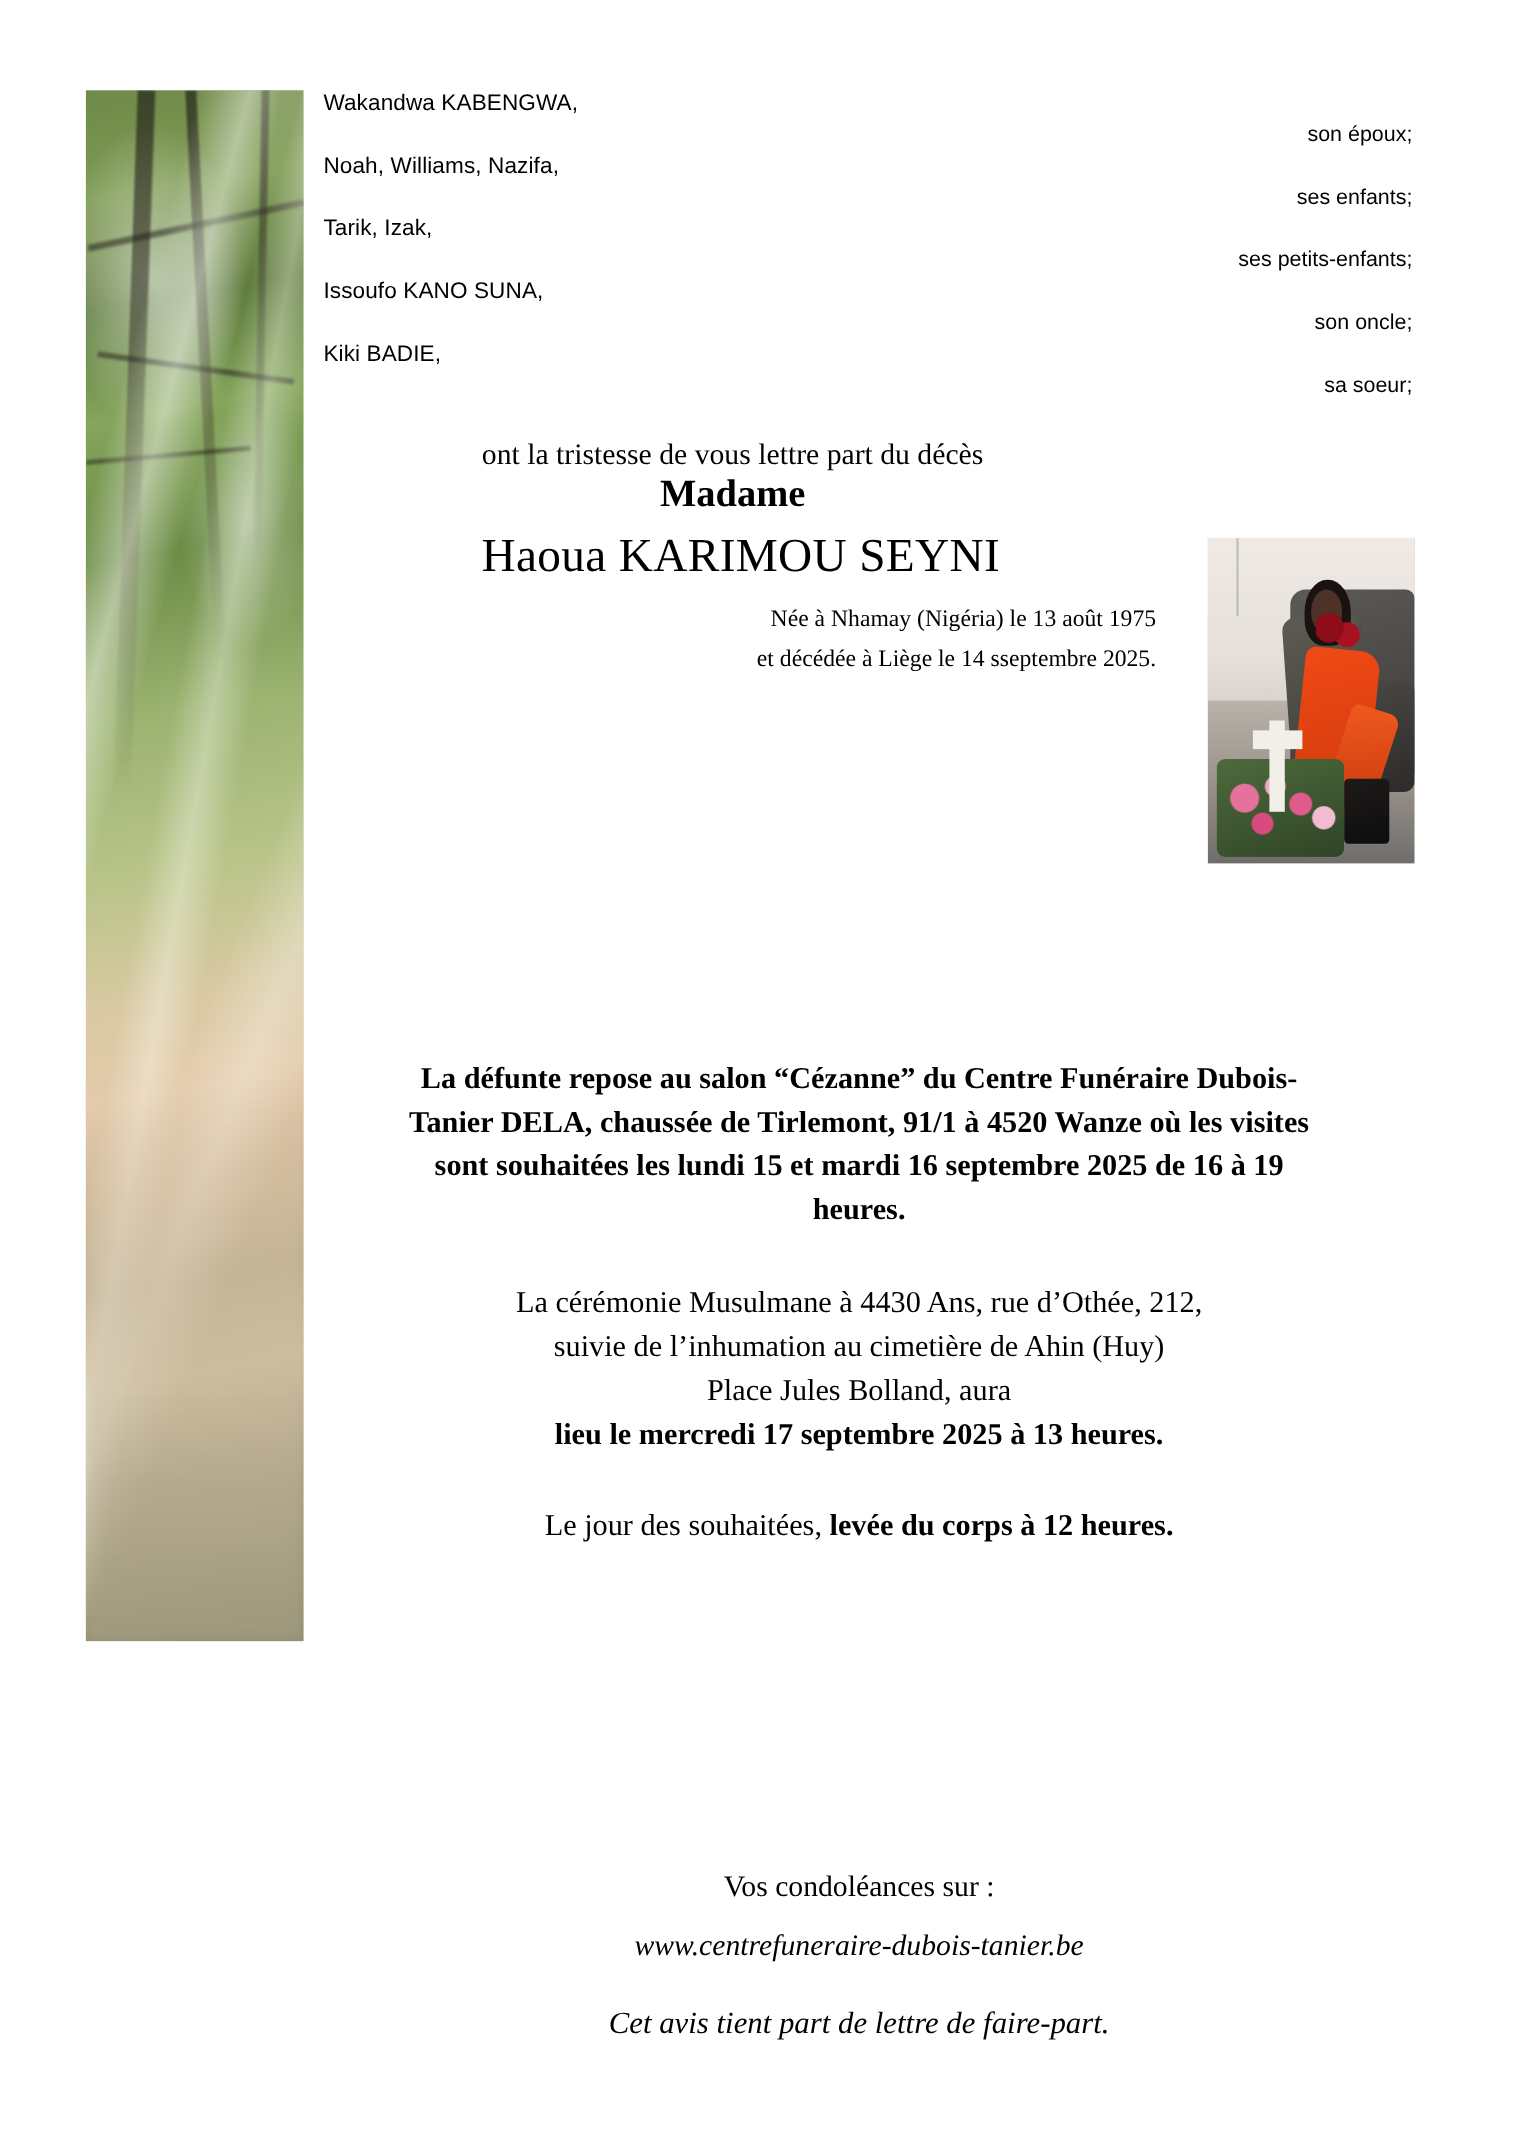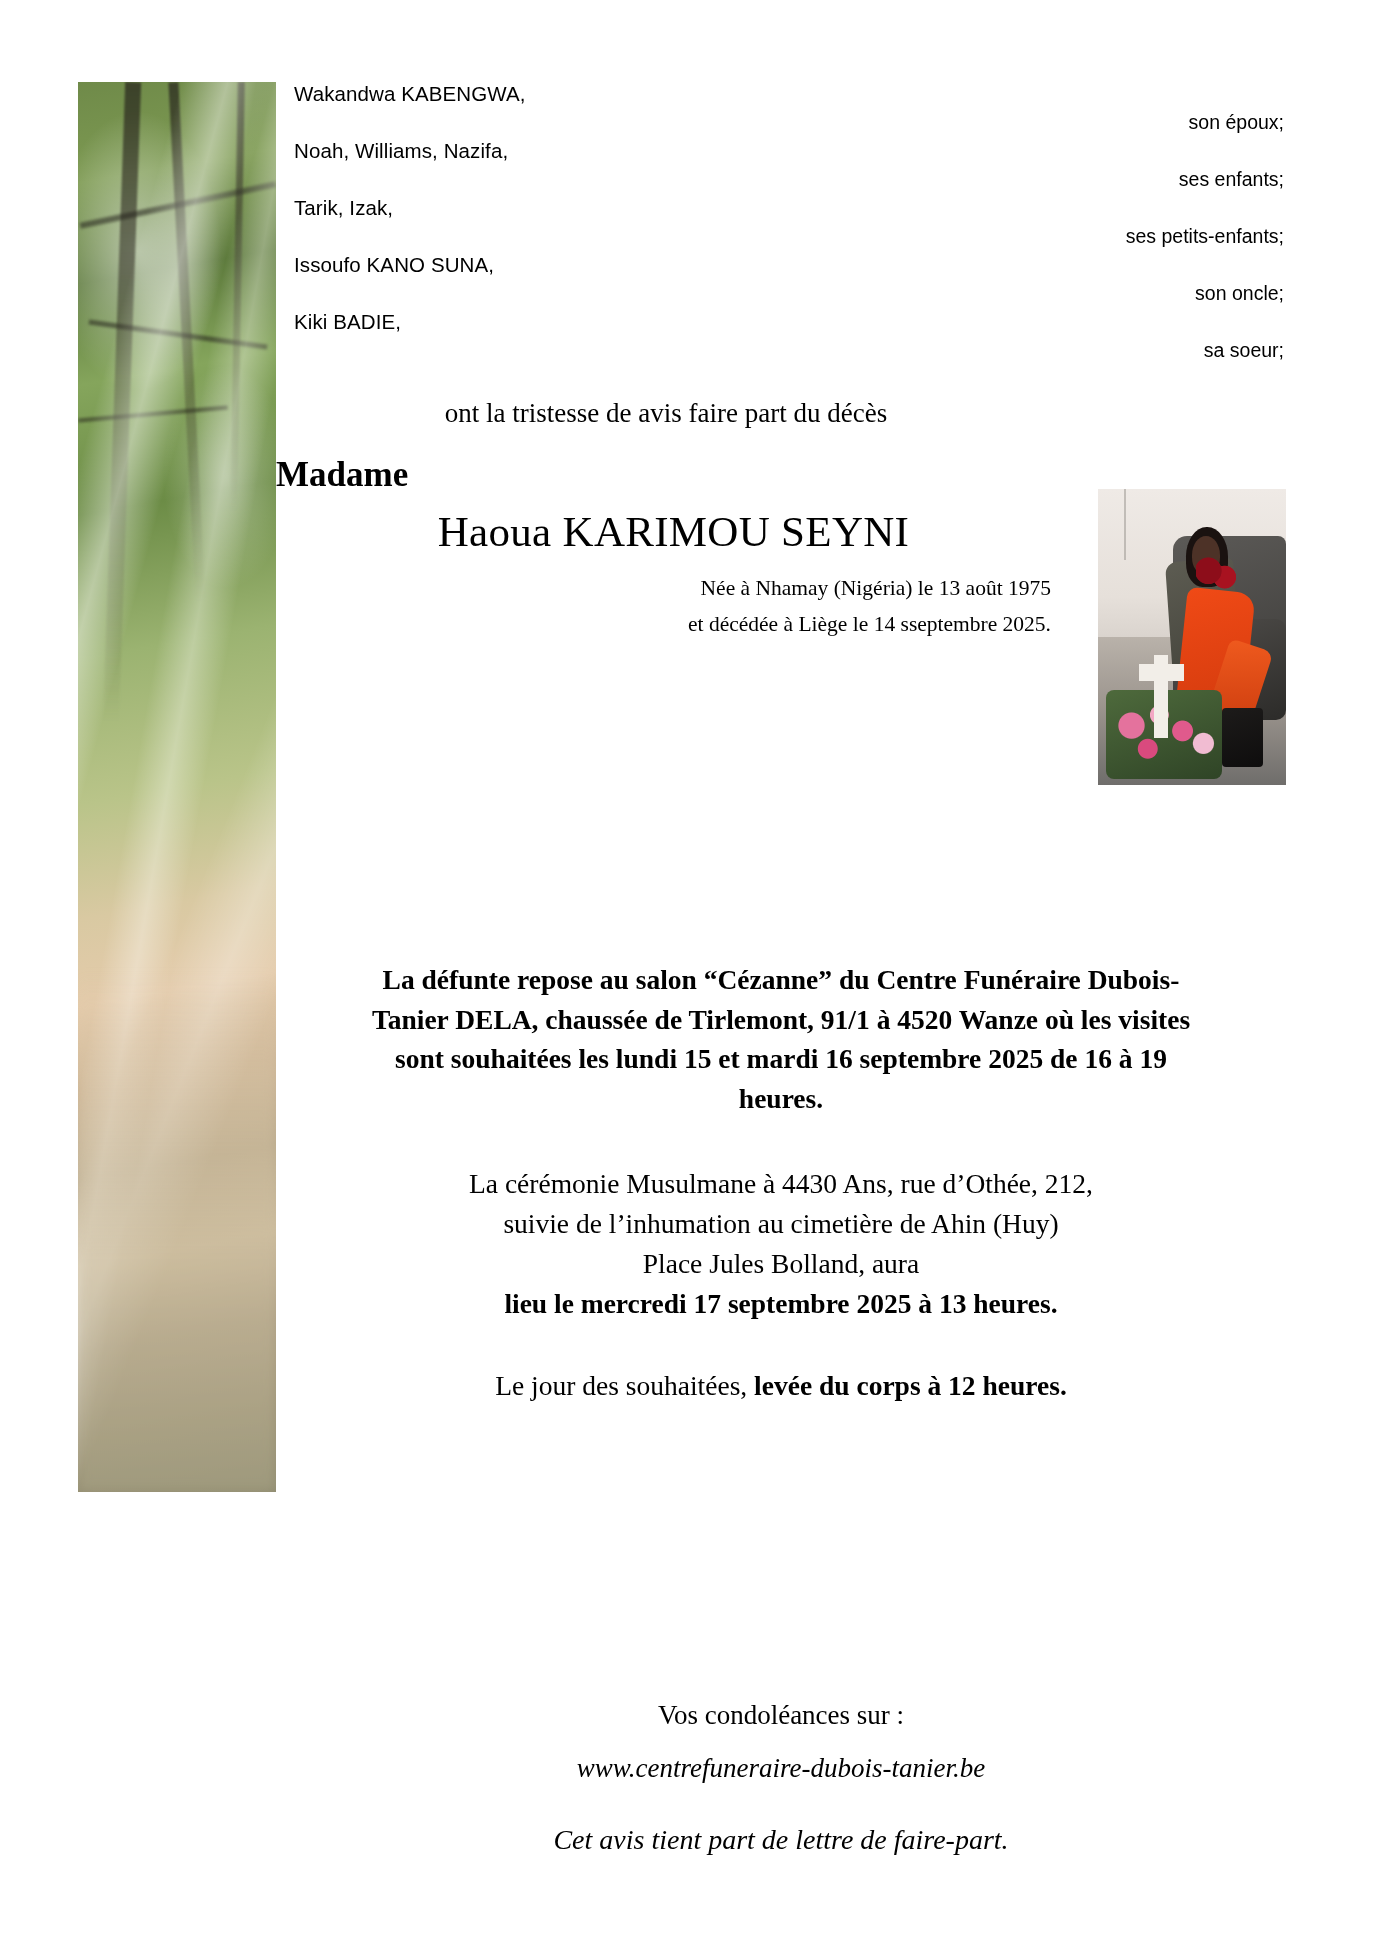--- a/index.html
+++ b/index.html
@@ -118,24 +118,23 @@
     font-size: 19.5px;
   }
 
   .announce {
     text-align: center;
     font-size: 27px;
     margin-top: 16px;
     padding-right: 230px;
   }
   .madame {
-    text-align: left;
+    text-align: center;
     font-size: 35px;
     font-weight: bold;
-    margin-top: 26px;
     padding-right: 230px;
   }
   .deceased-name {
     text-align: center;
     font-size: 43px;
     font-weight: normal;
     margin-top: 12px;
     padding-right: 215px;
     letter-spacing: 0.3px;
   }
@@ -337,21 +336,21 @@
     <div class="family-row">
       <div class="fam-name">Issoufo KANO SUNA,</div>
       <div class="fam-rel">son oncle;</div>
     </div>
     <div class="family-row">
       <div class="fam-name">Kiki BADIE,</div>
       <div class="fam-rel">sa soeur;</div>
     </div>
   </div>
 
-  <div class="announce">ont la tristesse de avis faire part du décès</div>
+  <div class="announce">ont la tristesse de vous lettre part du décès</div>
   <div class="madame">Madame</div>
   <div class="deceased-name">Haoua KARIMOU SEYNI</div>
   <div class="birth-line">Née à Nhamay (Nigéria) le 13 août 1975</div>
   <div class="death-line">et décédée à Liège le 14 sseptembre 2025.</div>
 
 </div>
 
 <div class="blocks">
   <div class="repose">La défunte repose au salon “Cézanne” du Centre Funéraire Dubois-Tanier DELA, chaussée de Tirlemont, 91/1 à 4520 Wanze où les visites sont souhaitées les lundi 15 et mardi 16 septembre 2025 de 16 à 19 heures.</div>
 

